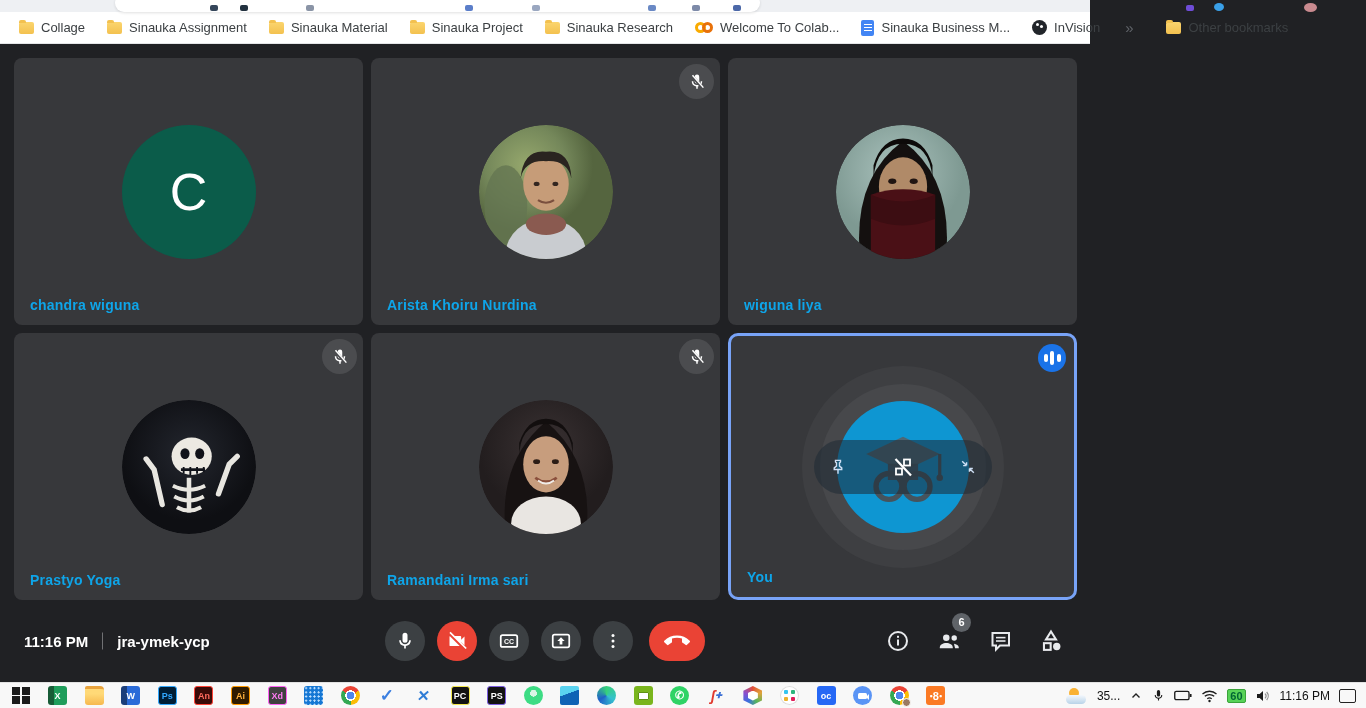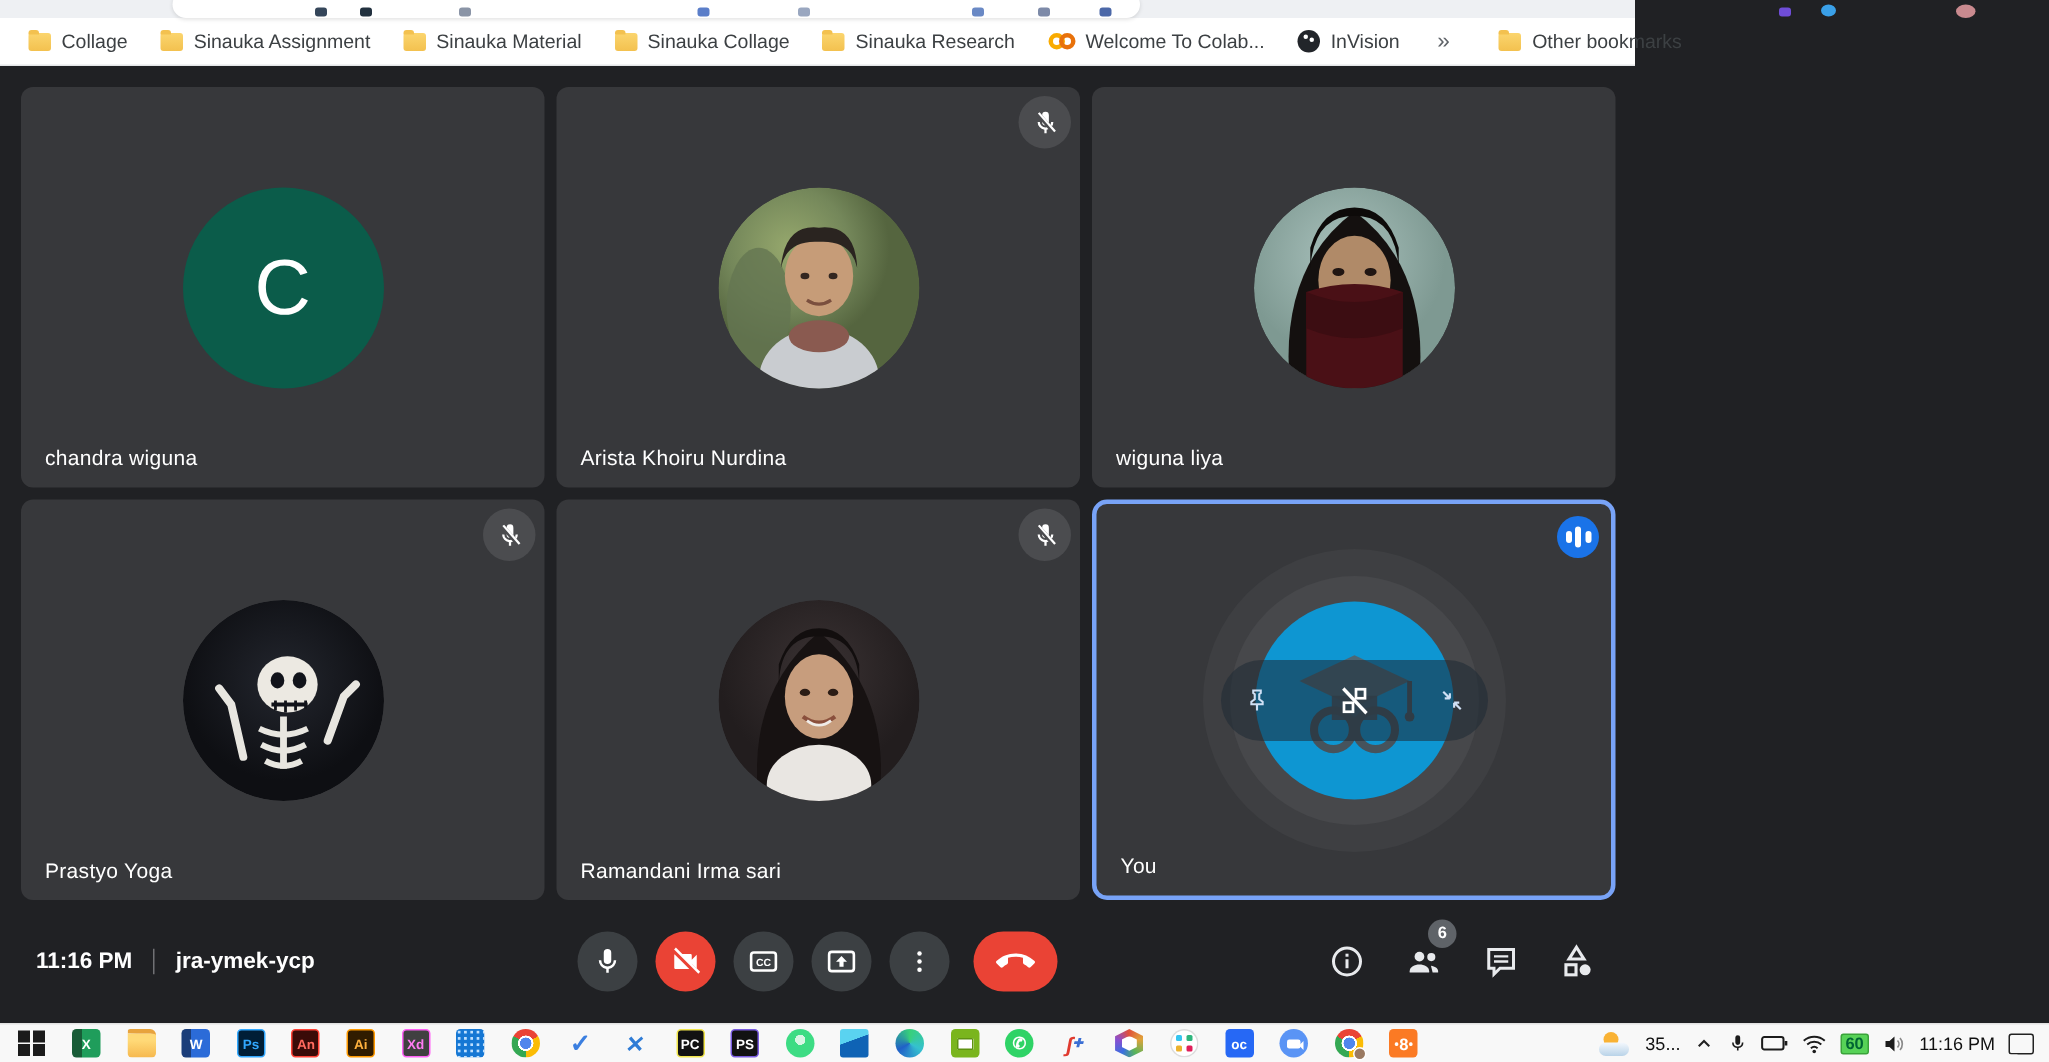--- a/index.html
+++ b/index.html
@@ -42,22 +42,22 @@
   .bm-chevron { color:#5f6368; font-size:15px; padding:0 8px; cursor:pointer; }
   .bm-sep { width:1px; height:18px; background:#dadce0; margin:0 4px; }
   .spring { flex:1; }
 
   
   .meet { position:relative; height:637px; background:#202124; }
   .grid { position:absolute; top:14px; left:14px; right:13px;
           display:grid; grid-template-columns:repeat(3,1fr); grid-template-rows:267px 267px; gap:8px; }
   .tile { position:relative; background:#37383b; border-radius:8px; overflow:hidden; cursor:pointer; }
   .tile.you { border:3px solid #78a3f7; border-radius:10px; }
-  .pname { position:absolute; left:16px; bottom:12px; color:#ffffff; font-size:14px;
-           font-weight:400; letter-spacing:.2px; }
+  .pname { position:absolute; left:16px; bottom:12px; color:#0ea5e9; font-size:14px;
+           font-weight:700; letter-spacing:.2px; }
   .avatar { position:absolute; left:50%; top:50%; transform:translate(-50%,-50%);
             width:134px; height:134px; border-radius:50%; overflow:hidden; }
   .avatar.letter { background:#0b5c4a; display:flex; align-items:center; justify-content:center;
                    color:#fff; font-size:52px; font-weight:400; }
   .mutebadge { position:absolute; top:6px; right:6px; width:35px; height:35px; border-radius:50%;
                background:#4b4c4f; display:flex; align-items:center; justify-content:center; }
   
   .ring1,.ring2 { position:absolute; left:50%; top:50%; transform:translate(-50%,-50%); border-radius:50%; }
   .ring1 { width:202px; height:202px; background:#3e3f42; }
   .ring2 { width:166px; height:166px; background:#47484b; }
@@ -142,32 +142,36 @@
     <div class="bm">
       <span class="bm-folder"></span>
       <span>Sinauka Assignment</span>
     </div>
     <div class="bm">
       <span class="bm-folder"></span>
       <span>Sinauka Material</span>
     </div>
     <div class="bm">
       <span class="bm-folder"></span>
-      <span>Sinauka Collage</span>
+      <span>Sinauka Project</span>
     </div>
     <div class="bm">
       <span class="bm-folder"></span>
       <span>Sinauka Research</span>
     </div>
     <div class="bm">
       <span class="colab-ic">
           <i></i>
           <i></i>
         </span>
       <span>Welcome To Colab...</span>
+    </div>
+    <div class="bm">
+      <span class="docs-ic"></span>
+      <span>Sinauka Business M...</span>
     </div>
     <div class="bm">
       <span class="inv-ic"></span>
       <span>InVision</span>
     </div>
     <span class="spring"></span>
     <span class="bm-chevron">»</span>
     <span class="bm-sep"></span>
     <div class="bm">
       <span class="bm-folder"></span>

